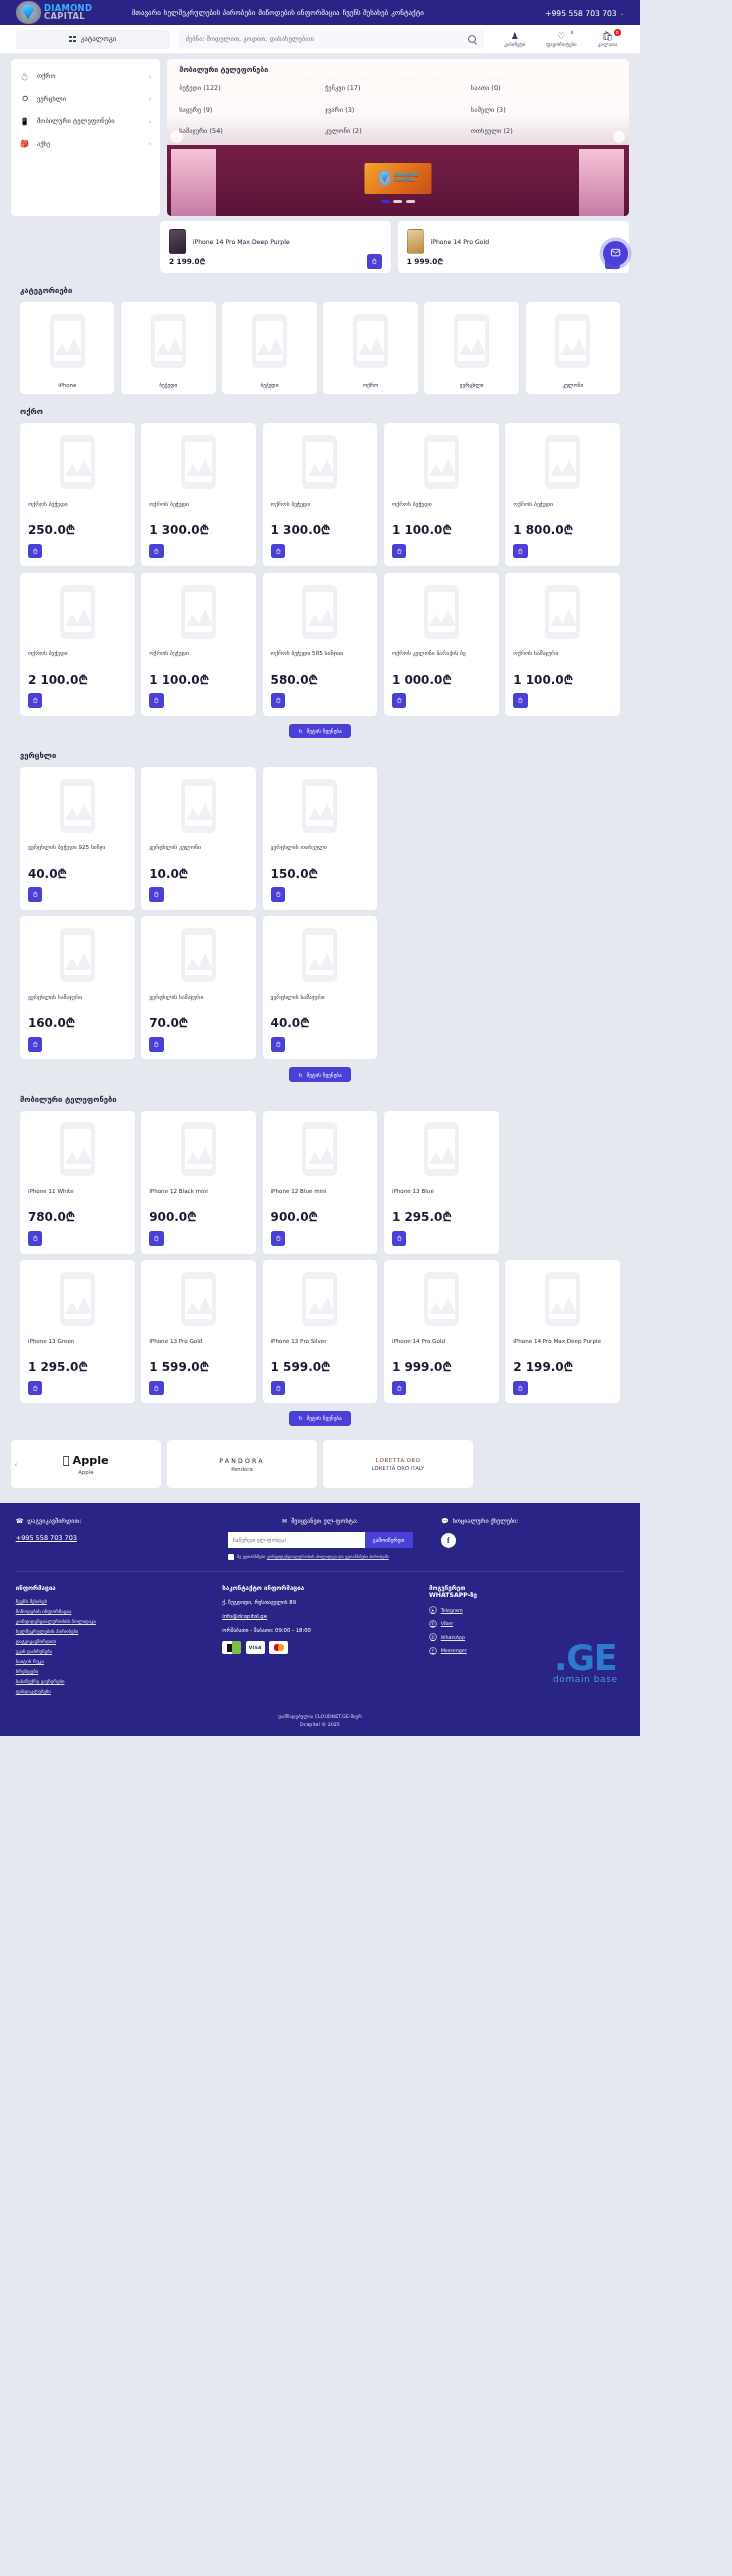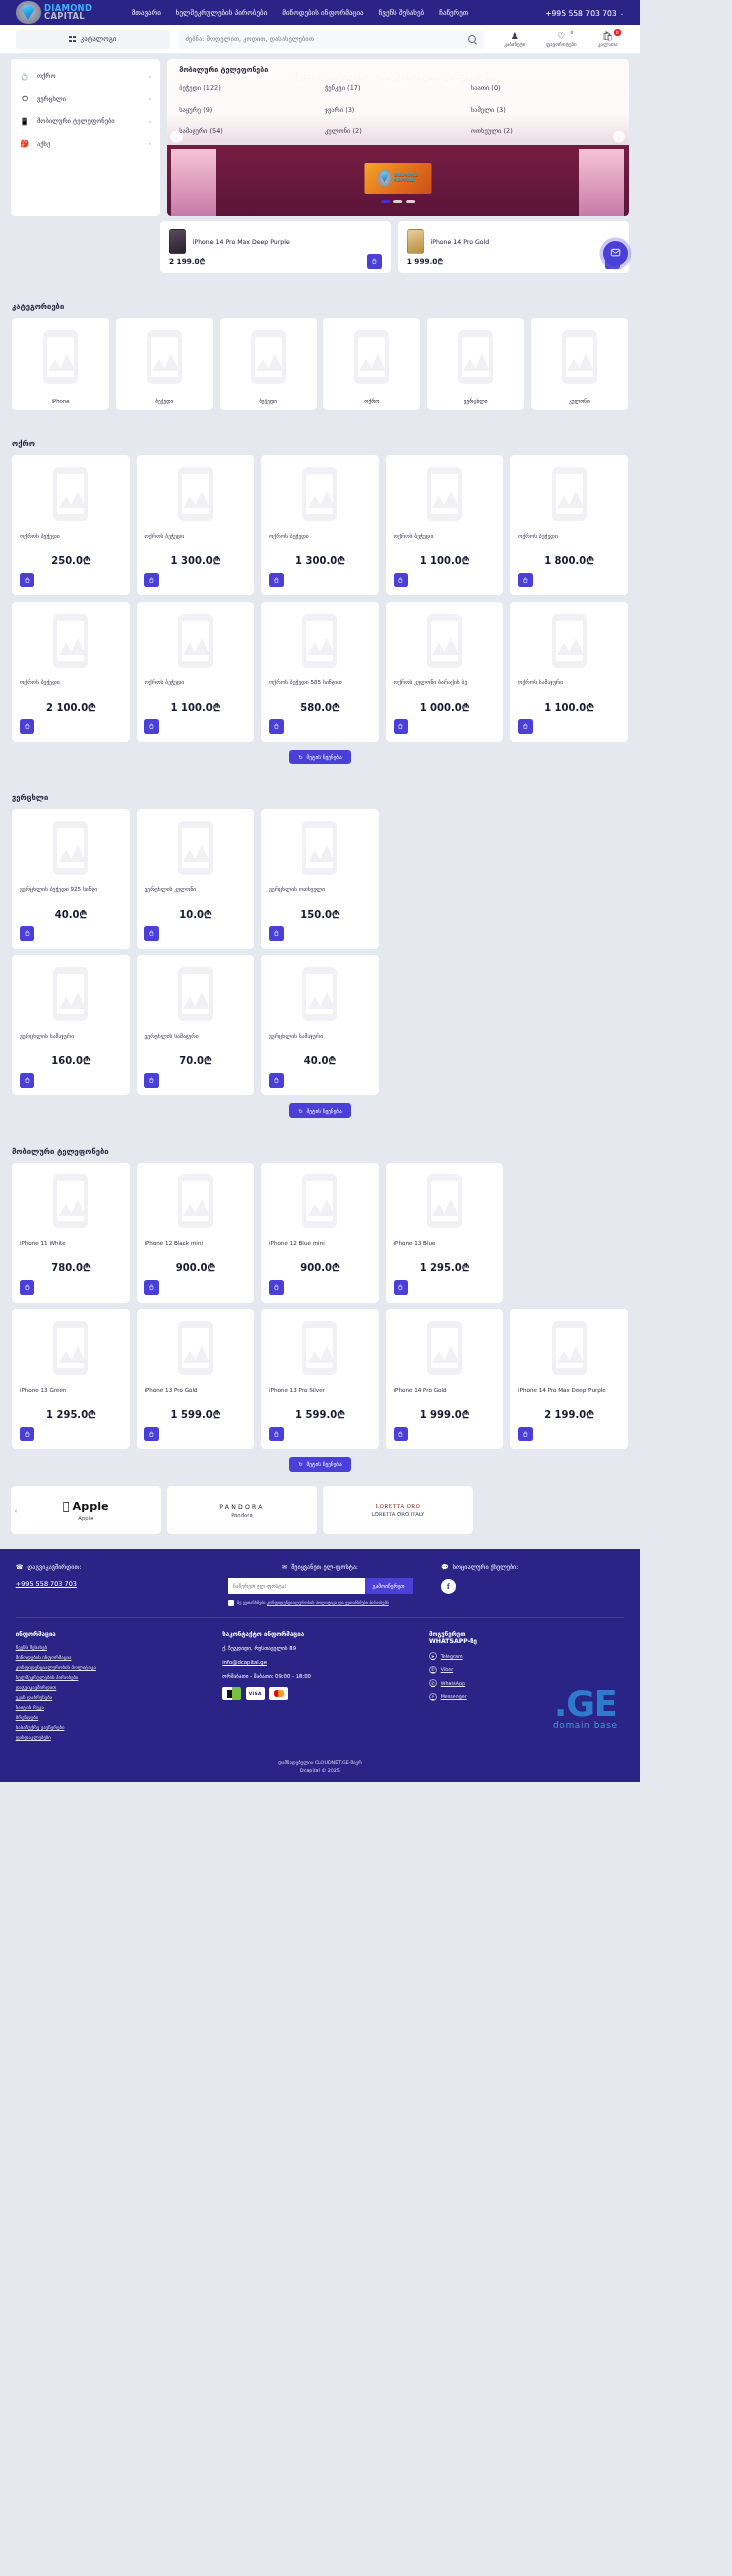--- a/index.html
+++ b/index.html
@@ -32,21 +32,21 @@
     content: "";
     position: absolute; left: 6.2px; top: 3.9px;
     width: 12.3px; height: 14.6px;
     background: linear-gradient(160deg, #6fd7ff 0%, #27a8e8 45%, #1b6fc0 100%);
     clip-path: polygon(50% 100%, 0% 32%, 22% 0%, 78% 0%, 100% 32%);
   }
   .logo-text { line-height: 1.05; }
   .logo-text .l1 { color: #38b6ff; font-weight: bold; font-size: 8.4px; letter-spacing: 0.3px; }
   .logo-text .l2 { color: #b9bcc8; font-weight: bold; font-size: 8.4px; letter-spacing: 0.3px; }
 
-  .topnav-links { display: flex; gap: 15px; margin-left: 18px; }
+  .topnav-links { display: flex; gap: 3px; margin-left: 18px; }
   .topnav-links a {
     color: #ffffff; font-size: 7px; text-decoration: none; white-space: nowrap;
   }
   .topphone {
     position: absolute; right: 15.7px; top: 50%; transform: translateY(-50%);
     color: #fff; font-size: 7.6px; display: flex; align-items: center; gap: 3.4px;
   }
   .caret-d { font-size: 5px; opacity: .85; }
 
   
@@ -174,21 +174,21 @@
 
   
   .mail-fab {
     position: absolute; right: 12.3px; width: 25px; height: 25px; border-radius: 50%;
     background: #4a3fd6; box-shadow: 0 0 0 3.4px rgba(110,100,230,.35);
     display: flex; align-items: center; justify-content: center; color: #fff; z-index: 20;
     cursor: pointer;
   }
 
   
-  .section { padding: 0 12px; margin-top: 29px; }
+  .section { padding: 0 20px; margin-top: 13px; }
   .sec-title { font-size: 7.6px; color: #20203a; margin-bottom: 6.7px; font-weight: 600; }
   .cards { display: grid; grid-template-columns: repeat(5, 1fr); gap: 6.7px; }
   .cards.cat6 { grid-template-columns: repeat(6, 1fr); }
 
   .pcard {
     background: #fff; border-radius: 4.5px; padding: 7.9px;
     display: flex; flex-direction: column;
   }
   .ph-ph {
     height: 62px; display: flex; align-items: center; justify-content: center;
@@ -204,21 +204,21 @@
   }
   .ph-ph .scr::before, .ph-ph .scr::after {
     content: ""; position: absolute; bottom: 5.6px;
     border-left: 7.3px solid transparent; border-right: 7.3px solid transparent;
     border-bottom: 12.3px solid #f0f0f5;
   }
   .ph-ph .scr::before { left: 1.1px; }
   .ph-ph .scr::after { right: -1.1px; border-bottom-width: 17px; border-left-width: 8.4px; border-right-width: 8.4px; }
 
   .pname { font-size: 5.6px; color: #2a2a42; line-height: 1.45; min-height: 15.7px; }
-  .pprice { font-size: 10px; font-weight: 600; color: #191932; margin: 5.6px 0 5.6px; text-align: center; }
+  .pprice { font-size: 12px; font-weight: 600; color: #191932; margin: 5.6px 0 5.6px; }
 
   .catcard {
     background: #fff; border-radius: 4.5px; padding: 7.9px 5.6px 6.7px;
     display: flex; flex-direction: column; align-items: center;
   }
   .catcard .cname { font-size: 5.3px; color: #2a2a42; margin-top: 3.4px; }
 
   .more-wrap { display: flex; justify-content: center; margin-top: 7.9px; }
   .more-btn {
     background: #4a3fd6; color: #fff; border: none; border-radius: 3.4px;
@@ -303,21 +303,21 @@
       <div class="logo-text">
         <div class="l1">DIAMOND</div>
         <div class="l2">CAPITAL</div>
       </div>
     </div>
     <nav class="topnav-links">
       <a href="#">მთავარი</a>
       <a href="#">ხელშეკრულების პირობები</a>
       <a href="#">მიწოდების ინფორმაცია</a>
       <a href="#">ჩვენს შესახებ</a>
-      <a href="#">ჩაწერეთ</a>
+      <a href="#">კონტაქტი</a>
     </nav>
     <div class="topphone">
       <span>+995 558 703 703</span>
       <span class="caret-d">⌄</span>
     </div>
   </div>
 
   <div class="searchbar">
     <div class="catalog-btn">
       <span class="grid-ico">

